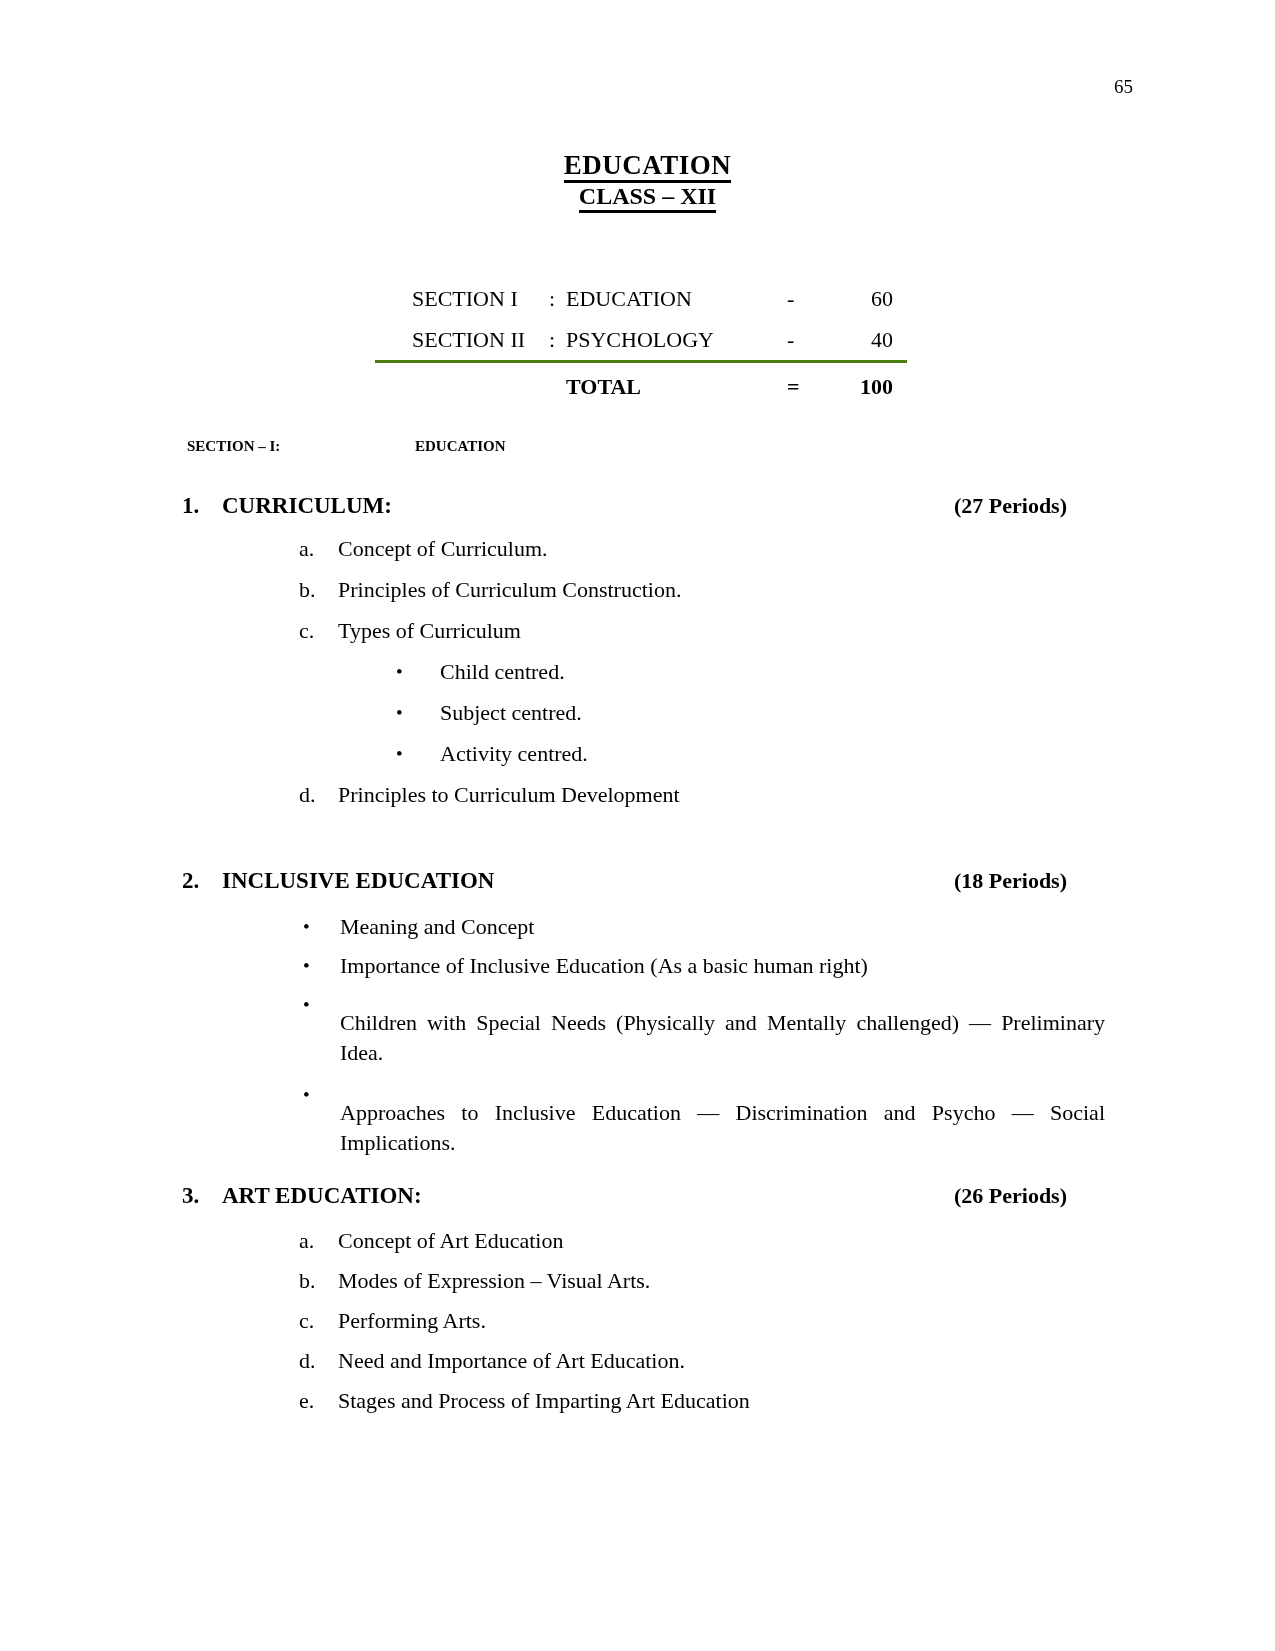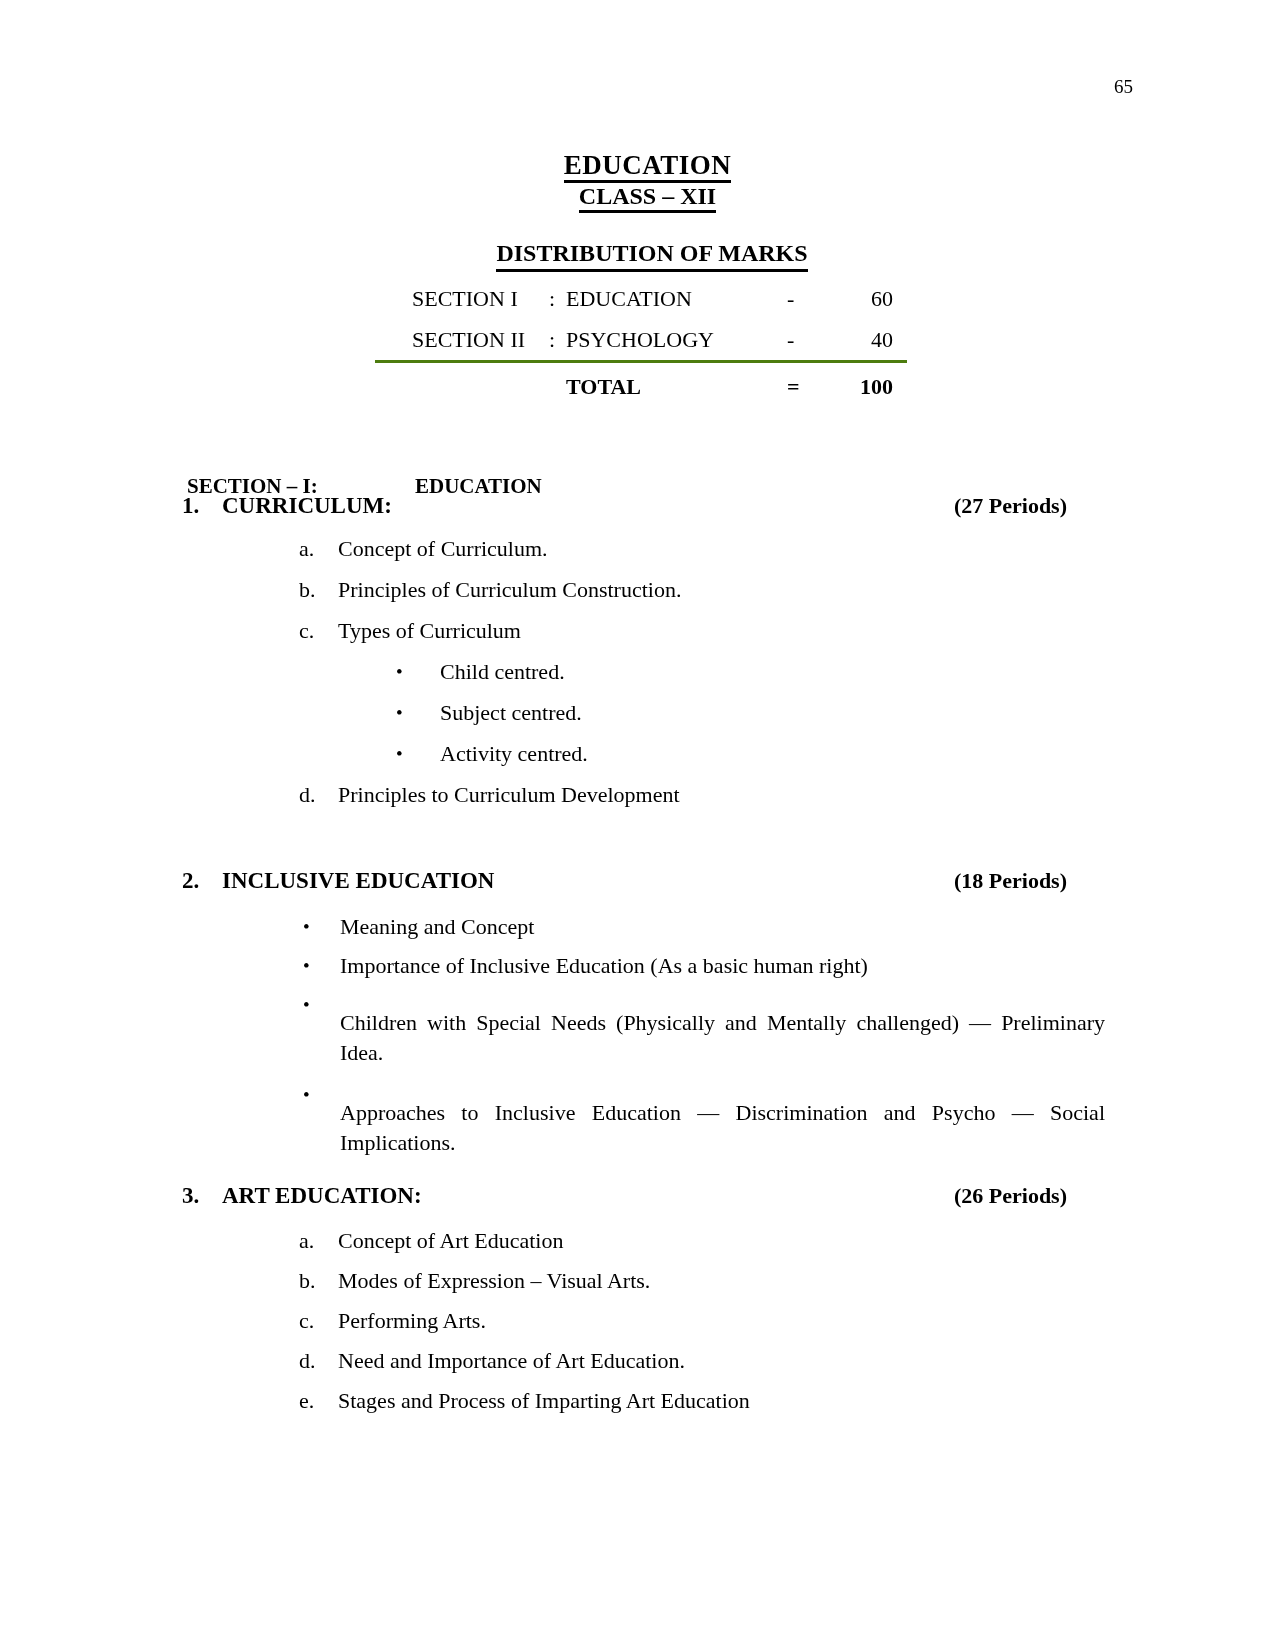--- a/index.html
+++ b/index.html
@@ -25,21 +25,21 @@
   .marks-heading { font-size:24px; font-weight:bold; line-height:27px; padding-bottom:2px; }
 
   .marks-table { position:absolute; left:375px; top:278px; width:532px; font-size:22px; }
   .marks-body  { border-bottom:3px solid #4d7c0f; }
   .mrow { display:grid; grid-template-columns:174px 17px 221px 64px 56px; height:41px; line-height:41px; }
   .mrow.total-row { height:44px; line-height:44px; font-weight:bold; margin-top:2px; }
   .m-sec   { padding-left:37px; }
   .m-num   { text-align:right; padding-right:14px; }
   .m-total { }
 
-  .section-heading { position:absolute; left:187px; top:472px; font-size:21px; font-weight:bold; line-height:28px; }
+  .section-heading { position:absolute; left:187px; top:432px; font-size:15px; font-weight:bold; line-height:28px; }
   .section-heading .lbl { display:inline-block; width:228px; }
 
   .topic { position:absolute; left:180px; width:925px; }
   .topic.t1 { top:492px; }
   .topic.t2 { top:867px; }
   .topic.t3 { top:1182px; }
 
   .topic-heading { display:flex; align-items:baseline; font-size:23px; font-weight:bold; line-height:28px; }
   .topic-num   { width:40px; padding-left:2px; }
   .topic-title { flex:1; }
@@ -71,23 +71,20 @@
 
   <div class="page-number">65</div>
 
   <div class="title-block">
     <span class="doc-title u">EDUCATION</span>
   </div>
   <div class="subtitle-block">
     <span class="doc-subtitle u">CLASS – XII</span>
   </div>
 
-  <div class="marks-heading-wrap">
-    <span class="marks-heading u">DISTRIBUTION OF MARKS</span>
-  </div>
 
   <div class="marks-table">
     <div class="marks-body" id="marks-rows">
         <div class="mrow">
           <span class="m-sec">SECTION I</span>
           <span>:</span>
           <span>EDUCATION</span>
           <span>-</span>
           <span class="m-num">60</span>
         </div>

